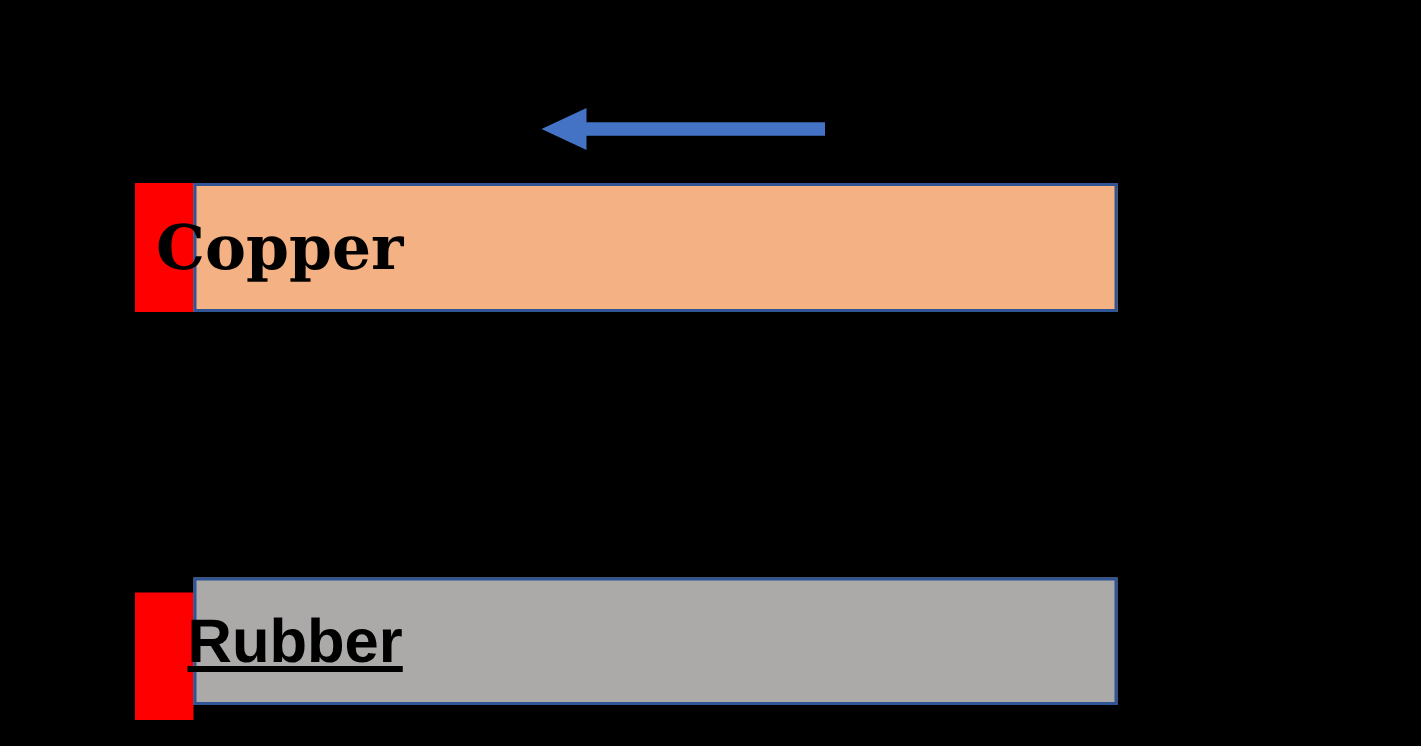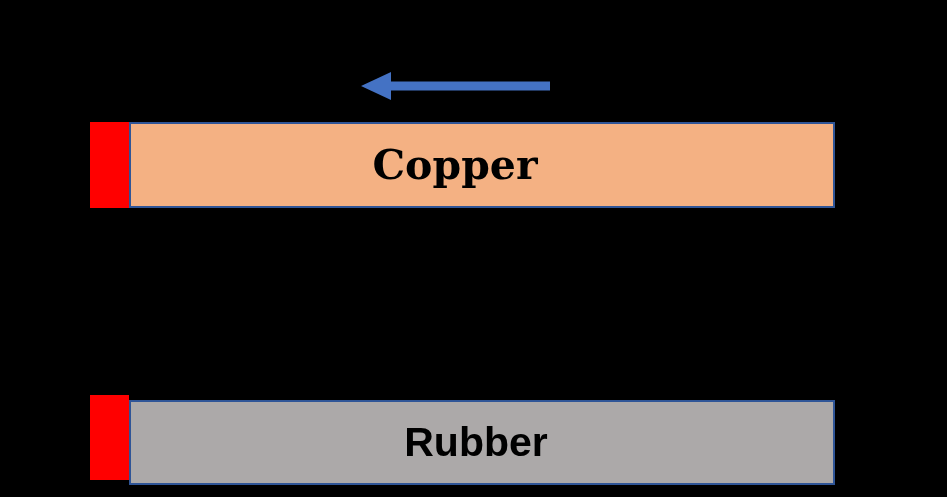--- a/index.html
+++ b/index.html
@@ -26,36 +26,36 @@
     height: 28px;
   }
   .arrow svg {
     display: block;
     width: 100%;
     height: 100%;
   }
   .bar {
     position: absolute;
     left: 129px;
-    width: 706px;
+    width: 616px;
     box-sizing: border-box;
     border: 2px solid var(--bar-border, #2F5597);
     display: flex;
     align-items: center;
-    justify-content: center;
   }
   .bar-copper {
     top: 122px;
     height: 86px;
     background: var(--copper-fill, #F4B183);
   }
   .bar-rubber {
-    top: 400px;
+    top: 385px;
     height: 85px;
     background: var(--rubber-fill, #ACA9A9);
+    text-decoration: underline;
   }
   .bar-label {
     color: var(--label-text, #000);
     font-weight: bold;
     line-height: 1;
     transform: translateX(-27px); 
   }
   .label-copper {
     font-family: "DejaVu Serif", "Liberation Serif", serif;
     font-size: 41px;

